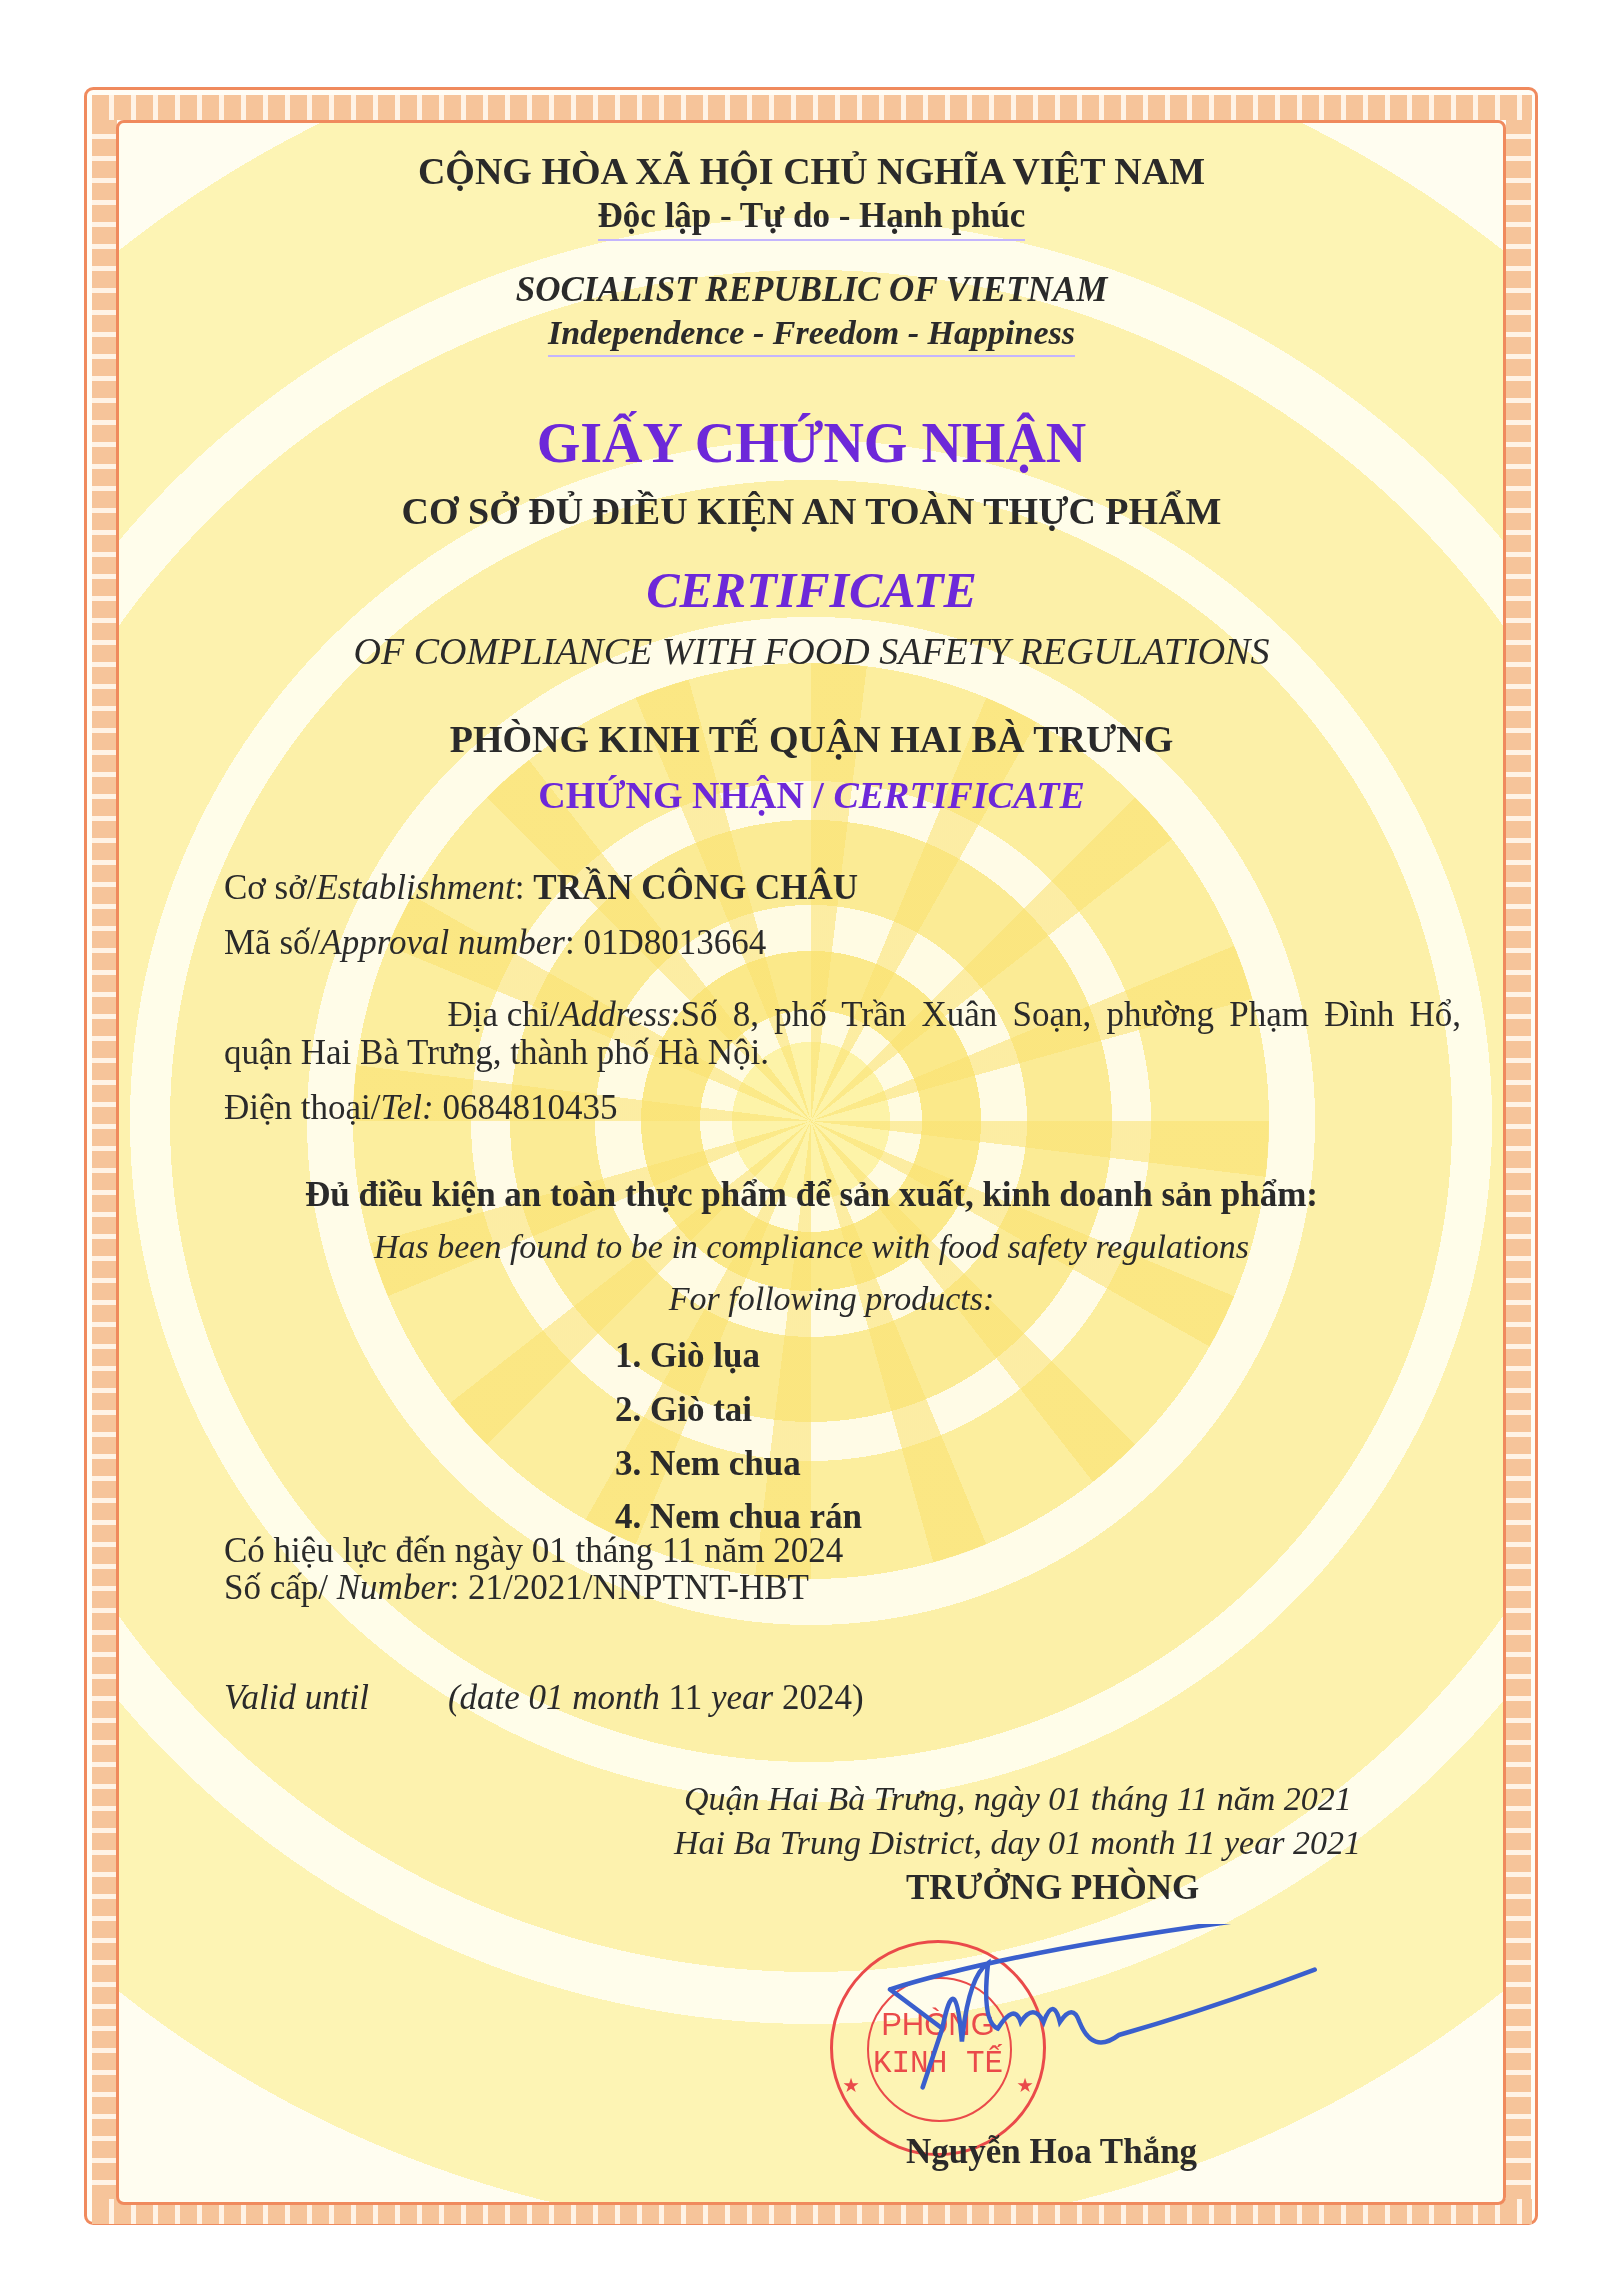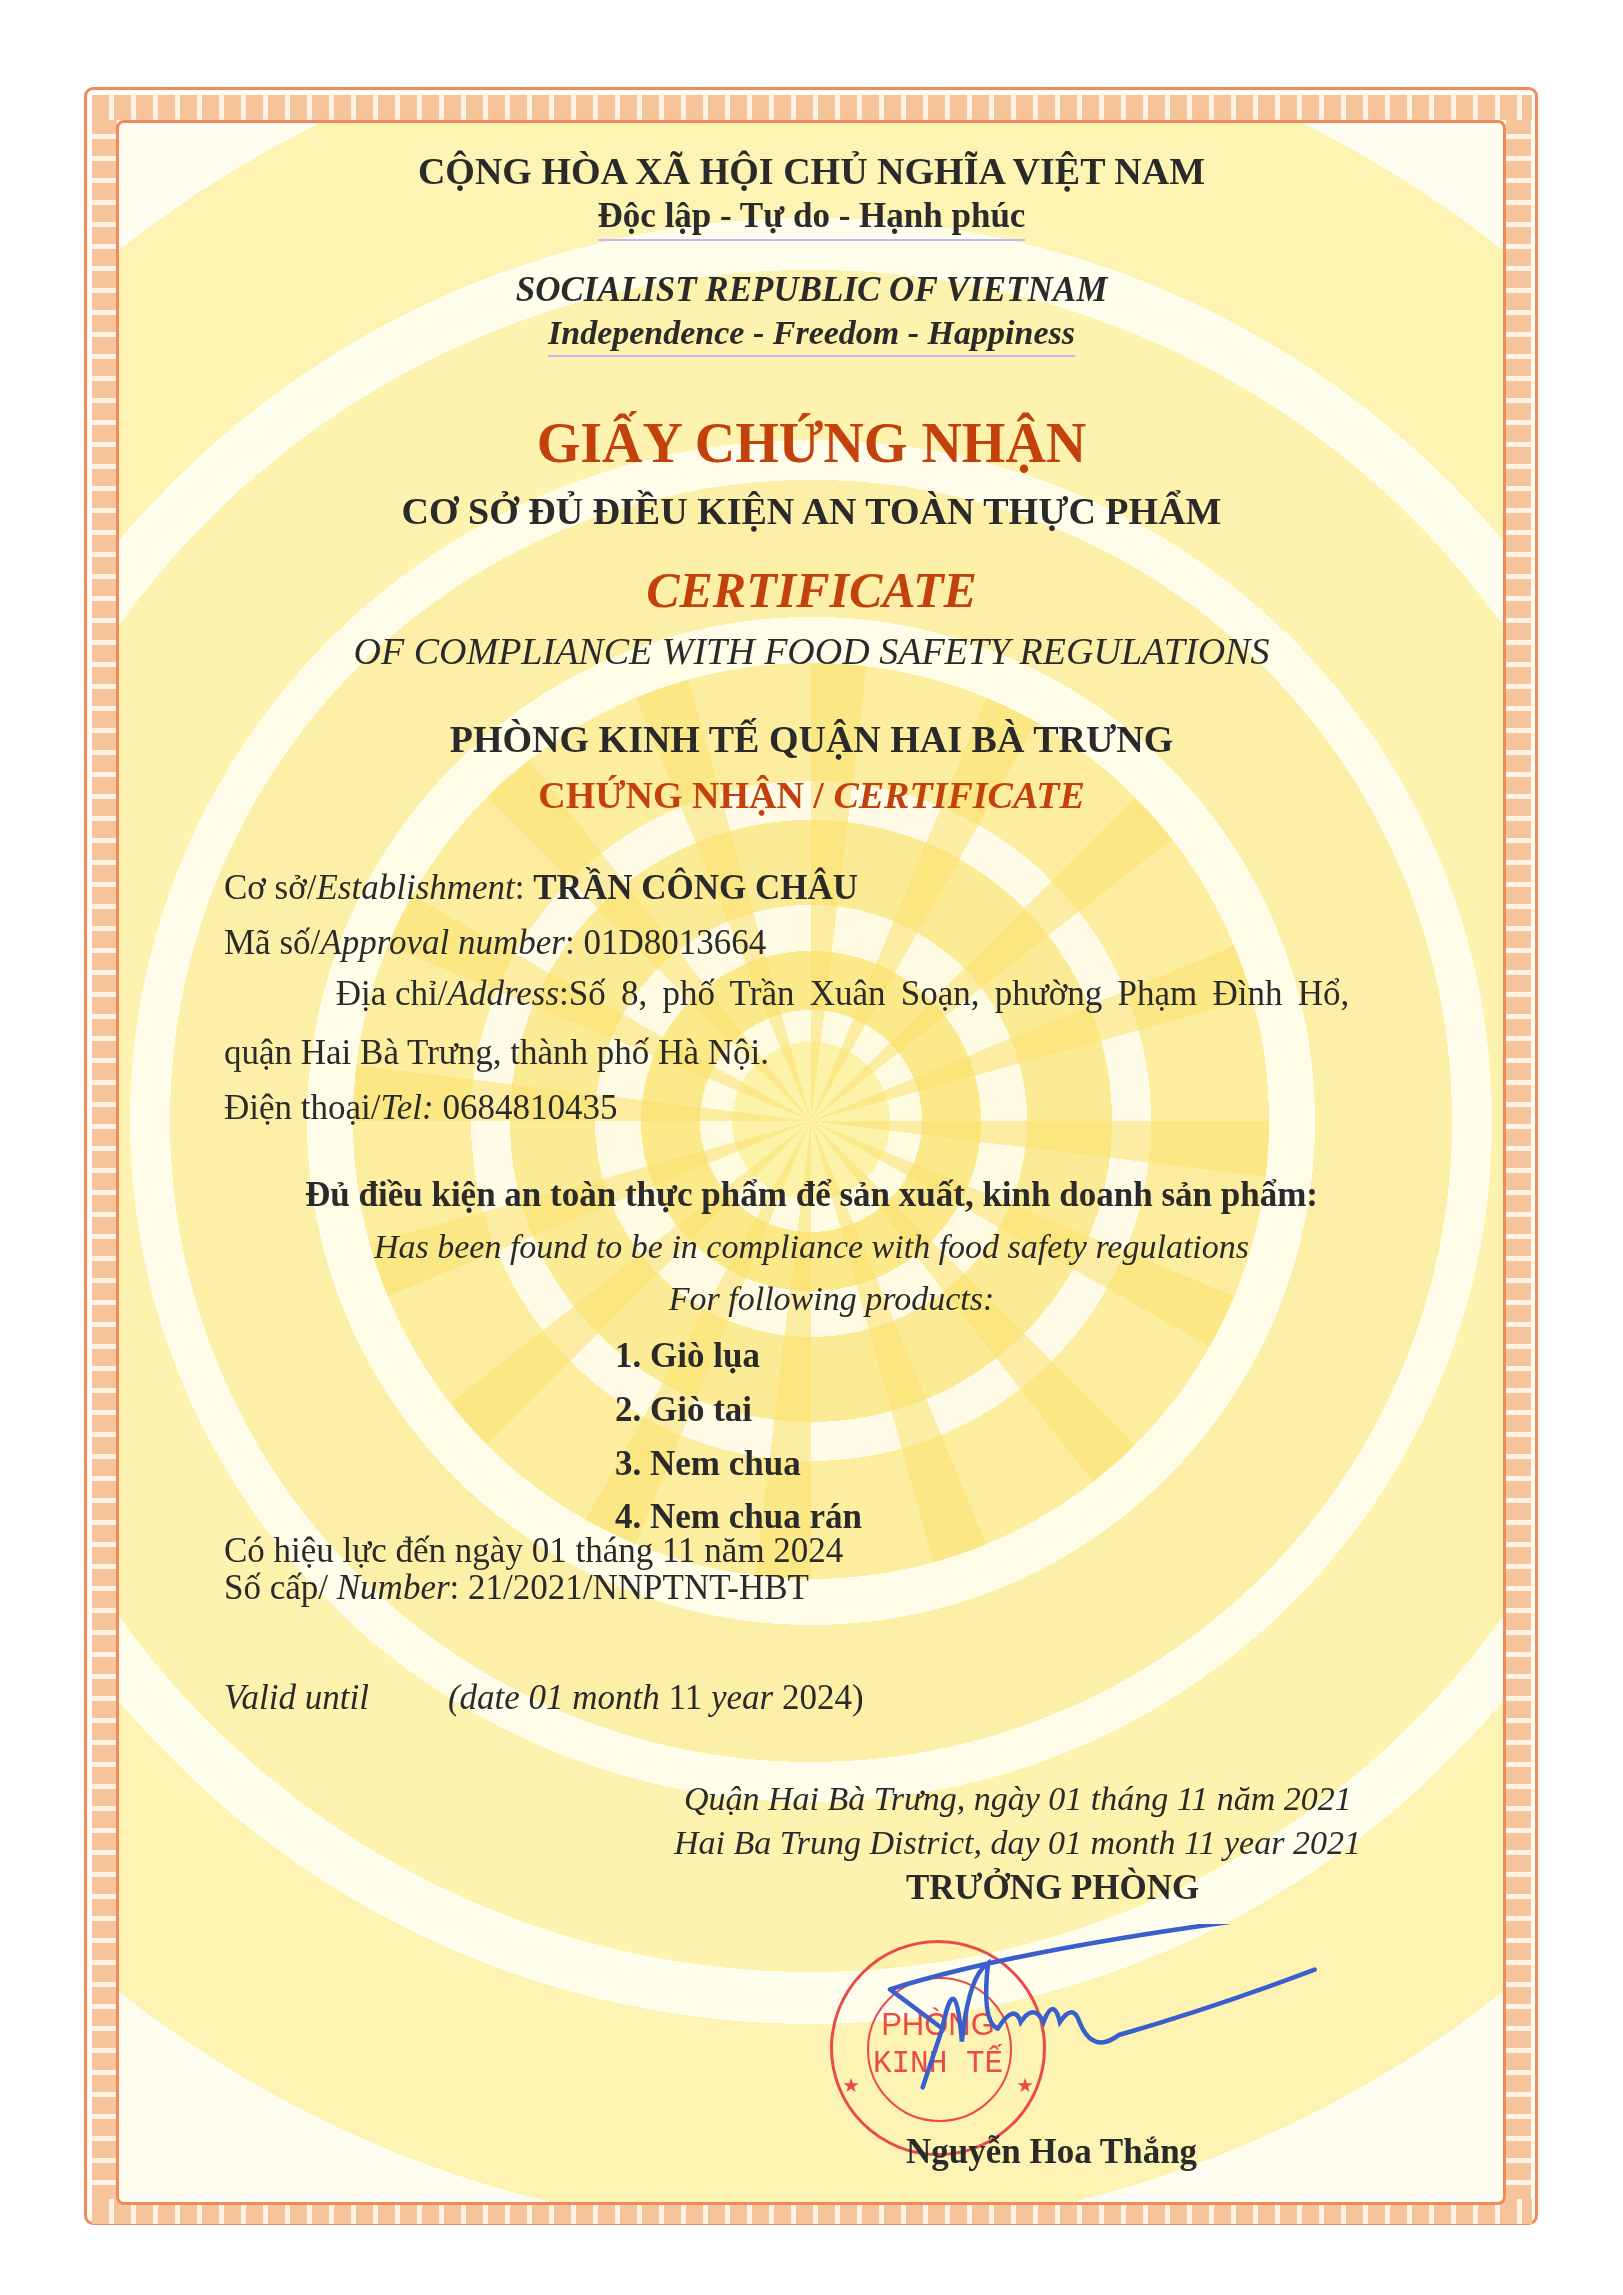--- a/index.html
+++ b/index.html
@@ -29,21 +29,21 @@
             rgba(250,225,110,0.55) 247.5deg 254.5deg, transparent 254.5deg 270deg,
             rgba(250,225,110,0.55) 270deg 277deg, transparent 277deg 292.5deg,
             rgba(250,225,110,0.55) 292.5deg 299.5deg, transparent 299.5deg 315deg,
             rgba(250,225,110,0.55) 315deg 322deg, transparent 322deg 337.5deg,
             rgba(250,225,110,0.55) 337.5deg 344.5deg, transparent 344.5deg 360deg);
           border-radius:50%; }
 
   .line { position:absolute; left:0; width:1623px; text-align:center; white-space:nowrap; }
   .b { font-weight:bold; }
   .i { font-style:italic; }
-  .red { color:#c2410c; }
+  .red { color:#6d28d9; }
   .ul { display:inline-block; border-bottom:2px solid #c4b5fd; padding-bottom:2.6px; }
 
   .field { position:absolute; left:224px; white-space:nowrap; font-size:35px; }
   .prod { position:absolute; left:615px; font-size:35px; font-weight:bold; white-space:nowrap;text-align:right; }
   .right { position:absolute; white-space:nowrap; }
 
   .stamp { position:absolute; left:830px; top:1940px; width:216px; height:216px; border-radius:50%;
            border:3.3px solid #ea4a4a; box-sizing:border-box; }
   .stamp-inner { position:absolute; left:34px; top:34px; width:141px; height:141px; border-radius:50%;
            border:2px solid #ea4a4a; }
@@ -84,21 +84,21 @@
   <span>CHỨNG NHẬN /</span>
   <span class="i">CERTIFICATE</span>
 </div>
 
 <div class="field" style="top:868px;">
   <span>Cơ sở/</span><span class="i">Establishment</span>: <span class="b">TRẦN CÔNG CHÂU</span>
 </div>
 <div class="field" style="top:923px;">
   <span>Mã số/</span><span class="i">Approval number</span>: <span>01D8013664</span>
 </div>
-<div class="field" style="top:974px;width:1237px;display:flex;justify-content:center;">
+<div class="field" style="top:995px;width:1237px;display:flex;justify-content:flex-end;">
   <span><span>Địa chỉ/</span><span class="i">Address</span>:</span>
   <span style="word-spacing:6.5px;">Số 8, phố Trần Xuân Soạn, phường Phạm Đình Hổ,</span>
 </div>
 <div class="field" style="top:1033px;">quận Hai Bà Trưng, thành phố Hà Nội.</div>
 <div class="field" style="top:1088px;">
   <span>Điện thoại/</span><span class="i">Tel:</span> <span>0684810435</span>
 </div>
 
 <div class="line b" style="top:1175px;font-size:35px;">Đủ điều kiện an toàn thực phẩm để sản xuất, kinh doanh sản phẩm:</div>
 <div class="line i" style="top:1228px;font-size:34px;">Has been found to be in compliance with food safety regulations</div>

